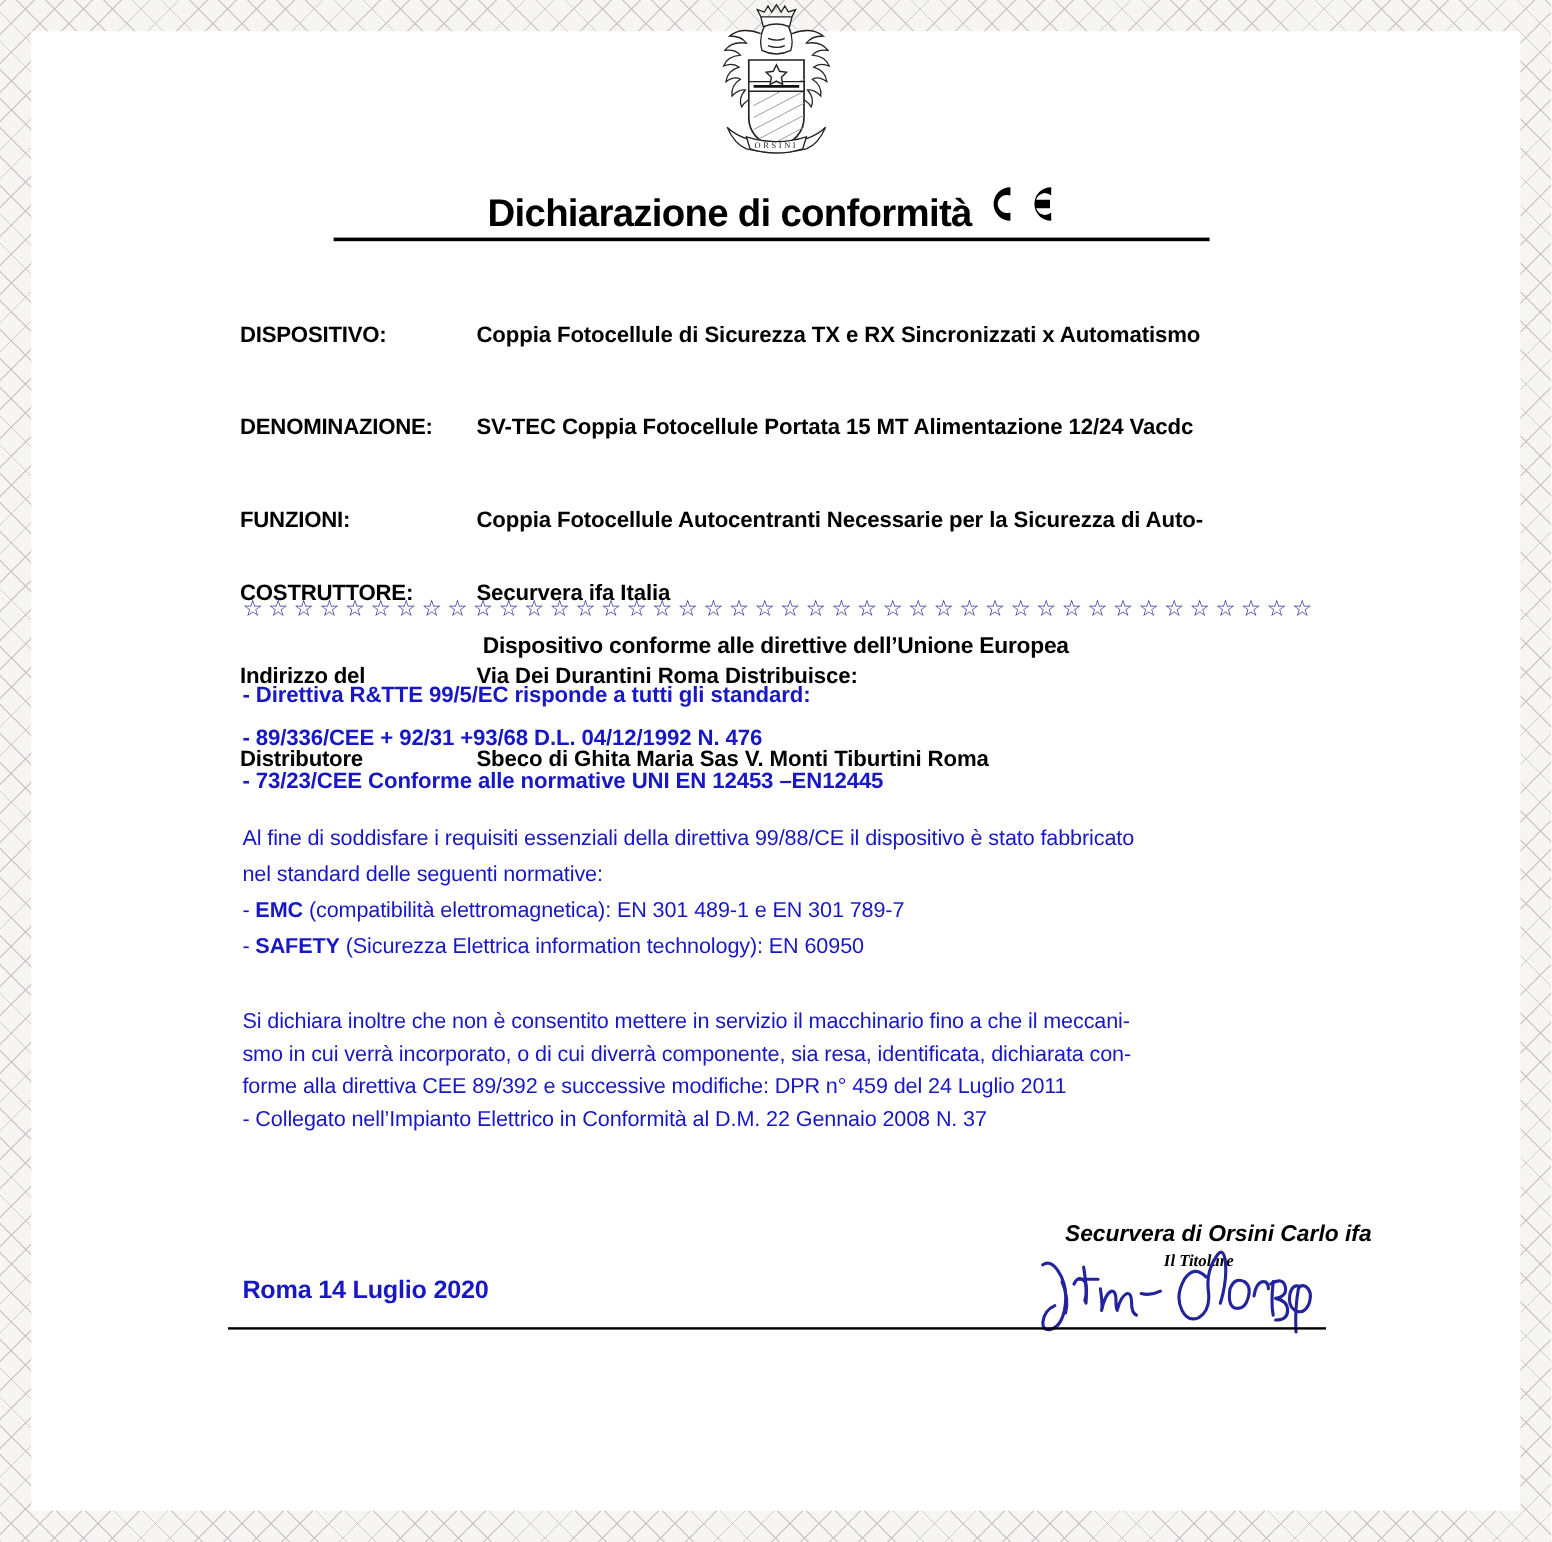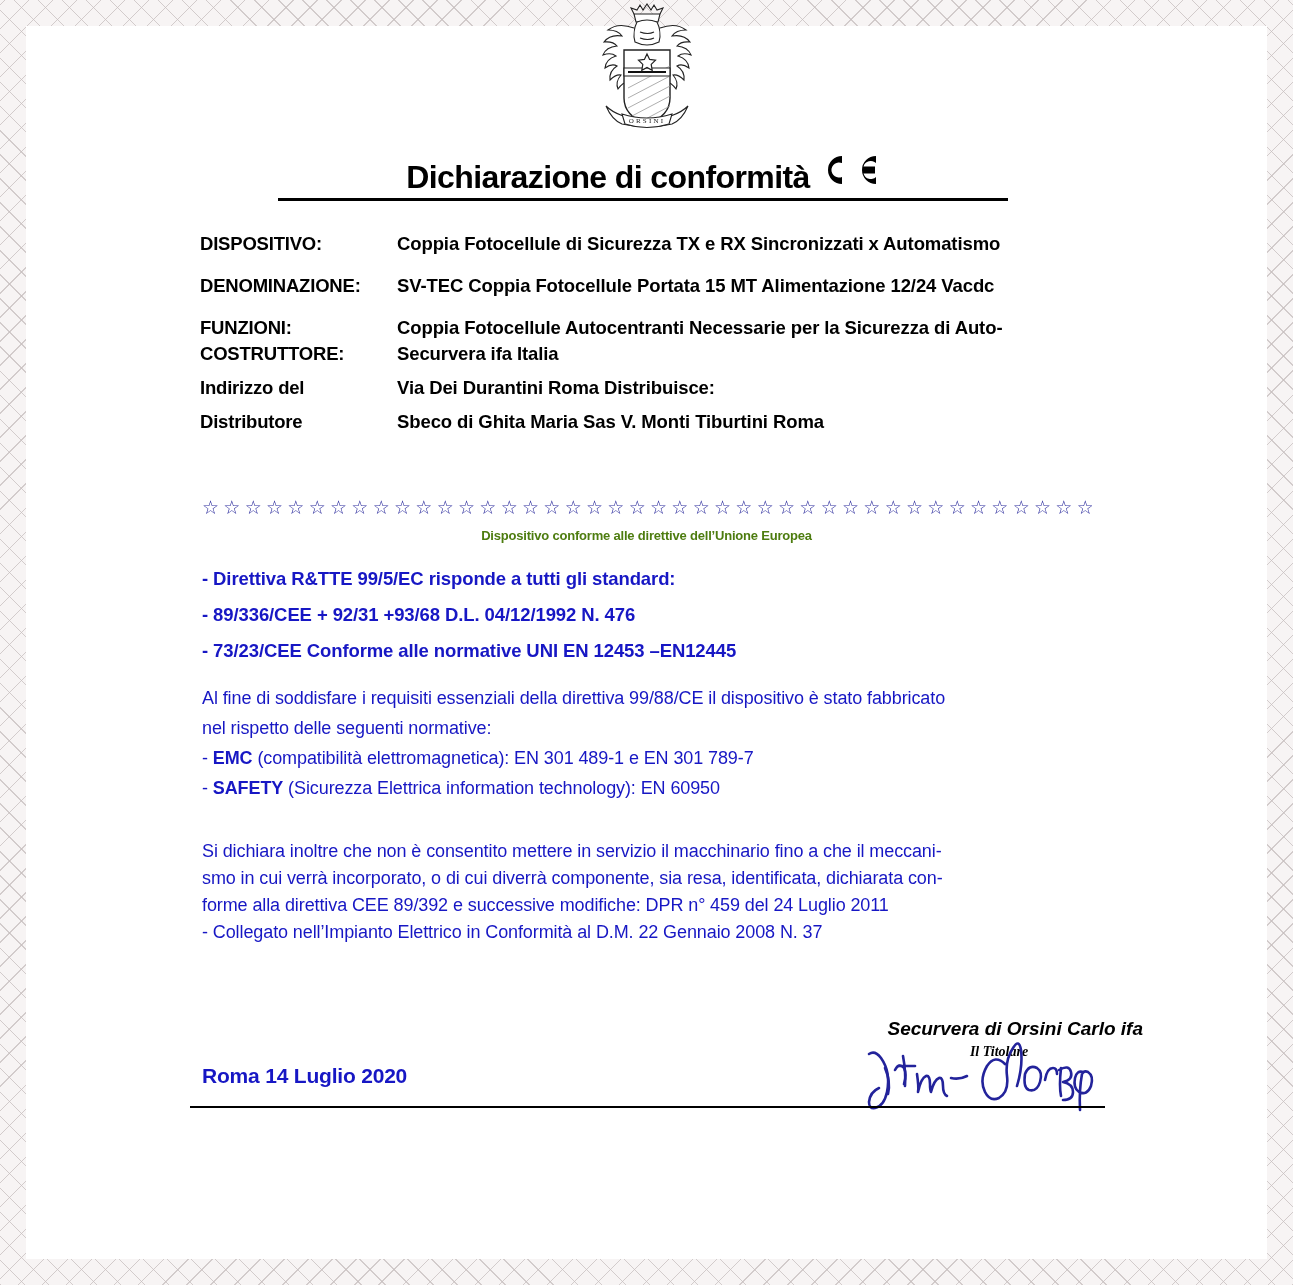--- a/index.html
+++ b/index.html
@@ -106,20 +106,21 @@
     margin-bottom: 20px;
   }
   .field-label {
     width: 197px;
     flex: 0 0 197px;
     font-size: 18.5px;
     font-weight: bold;
     color: #000000;
     font-stretch: condensed;
     letter-spacing: -0.2px;
+    margin-top: 35px;
   }
   .field-label.light { font-weight: bold; }
   .field-value {
     font-size: 18.5px;
     font-weight: bold;
     color: #000000;
     font-stretch: condensed;
     letter-spacing: -0.1px;
     white-space: nowrap;
   }
@@ -154,23 +155,23 @@
     white-space: nowrap;
     overflow: hidden;
     font-family: "DejaVu Sans", sans-serif;
   }
 
   .eu-line {
     position: absolute;
     left: 0; right: 0;
     top: 390px;
     text-align: center;
-    font-size: 13px;
-    font-weight: bold;
-    color: #4d7c0f;
+    font-size: 19px;
+    font-weight: bold;
+    color: #000000;
     font-stretch: condensed;
     letter-spacing: -0.2px;
   }
 
   .directives {
     position: absolute;
     left: 52px;
     top: 430px;
     width: 890px;
   }
@@ -457,21 +458,21 @@
     <div class="eu-line">Dispositivo conforme alle direttive dell’Unione Europea</div>
 
     <div class="directives">
       <div class="directive-item">- Direttiva R&amp;TTE 99/5/EC risponde a tutti gli standard:</div>
       <div class="directive-item">- 89/336/CEE + 92/31 +93/68 D.L. 04/12/1992 N. 476</div>
       <div class="directive-item">- 73/23/CEE Conforme alle normative UNI EN 12453 –EN12445</div>
     </div>
 
     <div class="normative">
       <div class="intro">Al fine di soddisfare i requisiti essenziali della direttiva 99/88/CE il dispositivo è stato fabbricato</div>
-      <div class="intro">nel rispetto delle seguenti normative:</div>
+      <div class="intro">nel standard delle seguenti normative:</div>
       <div>
         <span>- </span><b>EMC</b><span> (compatibilità elettromagnetica): EN 301 489-1 e EN 301 789-7</span>
       </div>
       <div>
         <span>- </span><b>SAFETY</b><span> (Sicurezza Elettrica information technology): EN 60950</span>
       </div>
     </div>
 
     <div class="final">
       <div>Si dichiara inoltre che non è consentito mettere in servizio il macchinario fino a che il meccani-</div>

